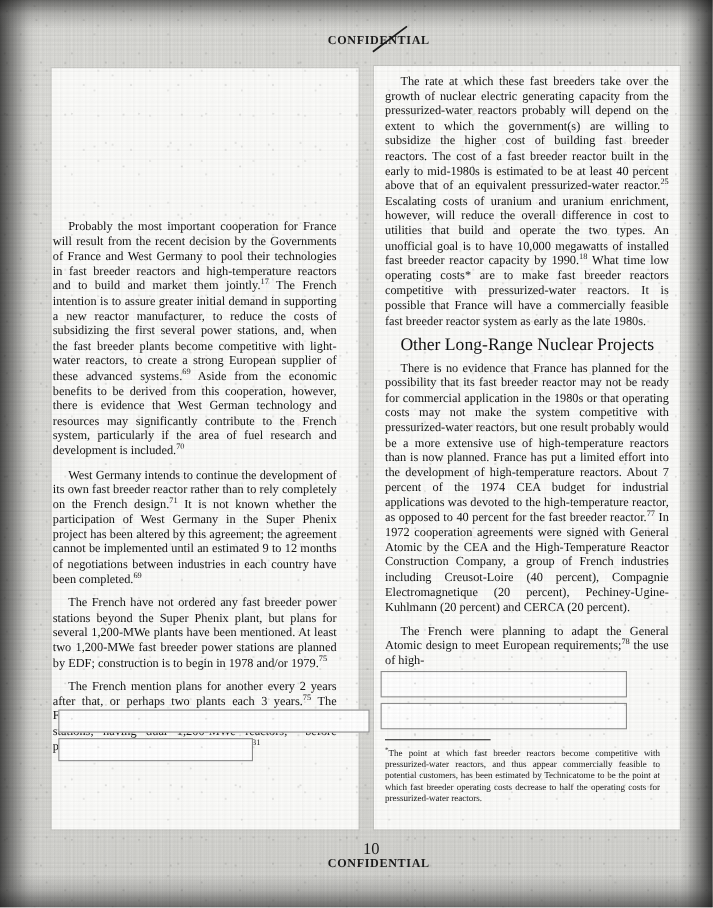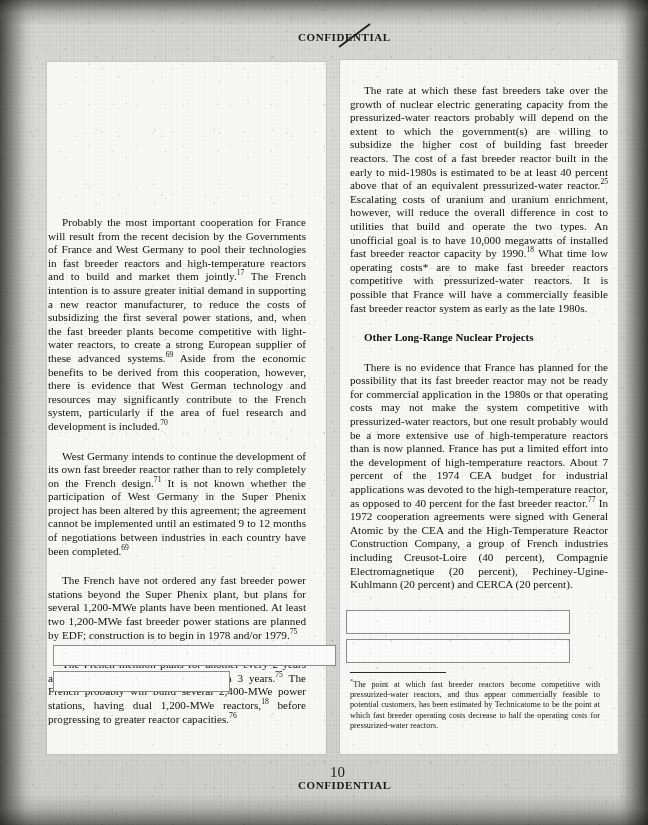--- a/index.html
+++ b/index.html
@@ -103,27 +103,27 @@
     color: #121212;
     text-align: justify;
     text-justify: inter-word;
     -webkit-hyphens: auto;
     hyphens: auto;
   }
   #col-left  { left: 48px;  top: 200px; width: 258px; }
   #col-right { left: 350px; top: 68px;  width: 258px; }
 
   .col p {
-    margin: 16px 0 8px 0;
+    margin: 0 0 8px 0;
     text-indent: 14px;
   }
   .sec-head {
     margin: 14px 0 9px 0;
-    font-weight: bold;
-    font-size: 11px;
+    font-weight: normal;
+    font-size: 16px;
     text-indent: 0;
     text-align: left;
   }
   sup {
     font-size: 7.6px;
     vertical-align: super;
     line-height: 0;
   }
 
   
@@ -188,27 +188,28 @@
   <div class="stamp" id="stamp-top">CONFIDENTIAL</div>
 
   <svg id="pen-stroke" viewBox="0 0 36 26">
     <line x1="2" y1="24" x2="33" y2="1" stroke="#1a1a1a" stroke-width="1.6"></line>
   </svg>
 
   <div class="col" id="col-left">
     <p>Probably the most important cooperation for France will result from the recent decision by the Governments of France and West Germany to pool their technologies in fast breeder reactors and high-temperature reactors and to build and market them jointly.<sup>17</sup> The French intention is to assure greater initial demand in supporting a new reactor manufacturer, to reduce the costs of subsidizing the first several power stations, and, when the fast breeder plants become competitive with light-water reactors, to create a strong European supplier of these advanced systems.<sup>69</sup> Aside from the economic benefits to be derived from this cooperation, however, there is evidence that West German technology and resources may significantly contribute to the French system, particularly if the area of fuel research and development is included.<sup>70</sup></p>
     <p>West Germany intends to continue the development of its own fast breeder reactor rather than to rely completely on the French design.<sup>71</sup> It is not known whether the participation of West Germany in the Super Phenix project has been altered by this agreement; the agreement cannot be implemented until an estimated 9 to 12 months of negotiations between industries in each country have been completed.<sup>69</sup></p>
     <p>The French have not ordered any fast breeder power stations beyond the Super Phenix plant, but plans for several 1,200-MWe plants have been mentioned. At least two 1,200-MWe fast breeder power stations are planned by EDF; construction is to begin in 1978 and/or 1979.<sup>75</sup></p>
-    <p>The French mention plans for another every 2 years after that, or perhaps two plants each 3 years.<sup>75</sup> The French probably will build several 2,400-MWe power stations, having dual 1,200-MWe reactors,<sup>18</sup> before progressing to greater reactor capacities.<sup>76</sup></p>
+    <p>The French mention plans for another every 2 years after that, or perhaps two plants each 3 years.<sup>75</sup> The French probably will build several 2,400-MWe power stations, having dual 1,200-MWe reactors,<sup>18</sup> before progressing to greater reactor capacities.<sup>31</sup></p>
   </div>
 
   <div class="col" id="col-right">
     <p>The rate at which these fast breeders take over the growth of nuclear electric generating capacity from the pressurized-water reactors probably will depend on the extent to which the government(s) are willing to subsidize the higher cost of building fast breeder reactors. The cost of a fast breeder reactor built in the early to mid-1980s is estimated to be at least 40 percent above that of an equivalent pressurized-water reactor.<sup>25</sup> Escalating costs of uranium and uranium enrichment, however, will reduce the overall difference in cost to utilities that build and operate the two types. An unofficial goal is to have 10,000 megawatts of installed fast breeder reactor capacity by 1990.<sup>18</sup> What time low operating costs* are to make fast breeder reactors competitive with pressurized-water reactors. It is possible that France will have a commercially feasible fast breeder reactor system as early as the late 1980s.</p>
     <p class="sec-head">Other Long-Range Nuclear Projects</p>
     <p>There is no evidence that France has planned for the possibility that its fast breeder reactor may not be ready for commercial application in the 1980s or that operating costs may not make the system competitive with pressurized-water reactors, but one result probably would be a more extensive use of high-temperature reactors than is now planned. France has put a limited effort into the development of high-temperature reactors. About 7 percent of the 1974 CEA budget for industrial applications was devoted to the high-temperature reactor, as opposed to 40 percent for the fast breeder reactor.<sup>77</sup> In 1972 cooperation agreements were signed with General Atomic by the CEA and the High-Temperature Reactor Construction Company, a group of French industries including Creusot-Loire (40 percent), Compagnie Electromagnetique (20 percent), Pechiney-Ugine-Kuhlmann (20 percent) and CERCA (20 percent).</p>
+    <p>The French were planning to adapt the General Atomic design to meet European requirements;<sup>78</sup> the use of high-</p>
   </div>
 
   <div class="redact" id="redact-right-1"></div>
   <div class="redact" id="redact-right-2"></div>
   <div class="redact" id="redact-left-1"></div>
   <div class="redact" id="redact-left-2"></div>
 
   <div id="footnote-rule"></div>
   <div id="footnote">
     <sup>*</sup><span>The point at which fast breeder reactors become competitive with pressurized-water reactors, and thus appear commercially feasible to potential customers, has been estimated by Technicatome to be the point at which fast breeder operating costs decrease to half the operating costs for pressurized-water reactors.</span>

